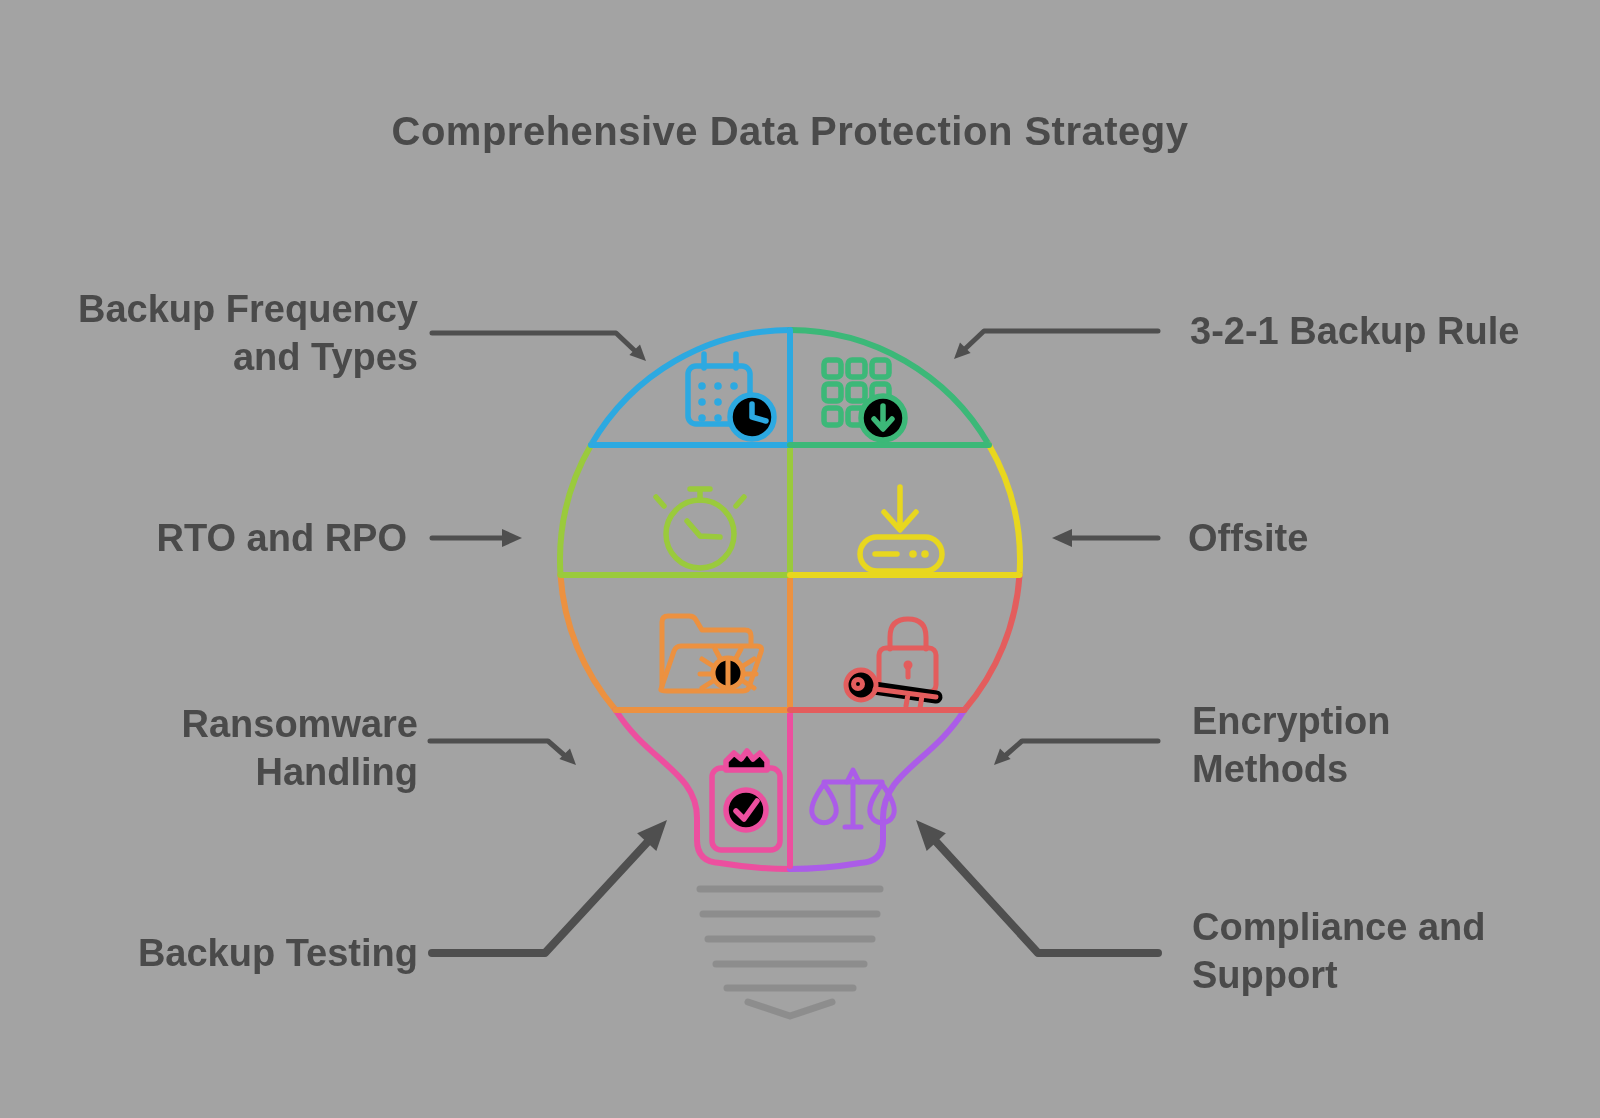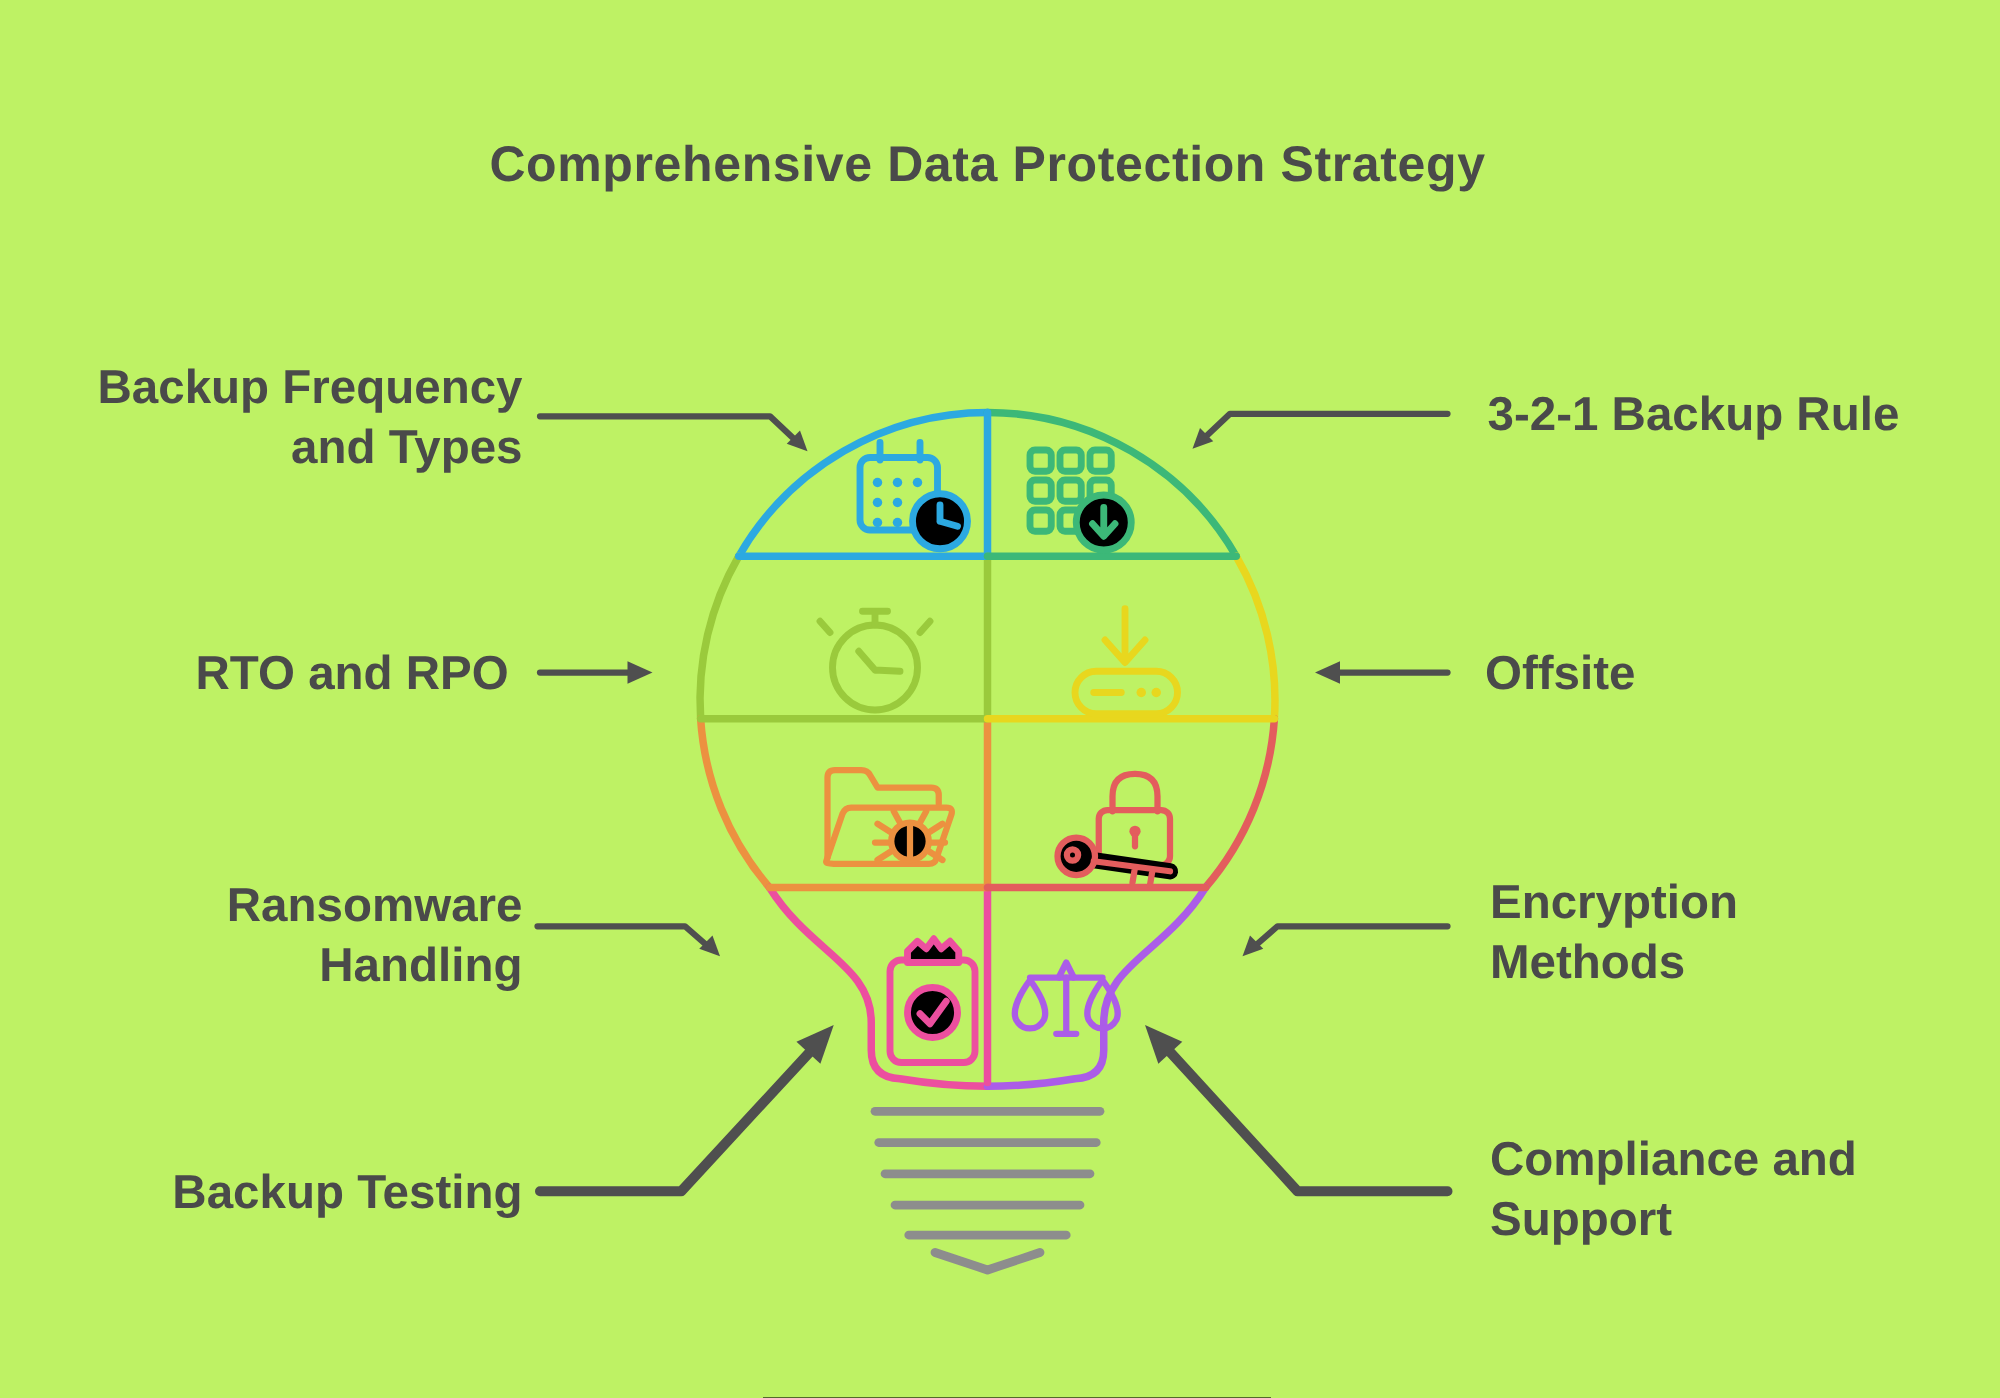--- a/index.html
+++ b/index.html
@@ -1,16 +1,16 @@
 <!DOCTYPE html>
 <html><head>
 <meta charset="utf-8">
 <style>
   html,body{margin:0;padding:0;background:#000;}
-  .stage{width:1600px;height:1118px;position:relative;background:#bef264;overflow:hidden;text-decoration:underline;}
+  .stage{width:1600px;height:1118px;position:relative;background:#a3a3a3;overflow:hidden;text-decoration:underline;}
   svg{display:block;}
   text{font-family:"Liberation Sans","DejaVu Sans",sans-serif;font-weight:700;}
   .lbl{font-size:38px;}
   .ttl{font-size:40px;letter-spacing:.5px;}
   .ln{fill:none;stroke-linecap:round;stroke-linejoin:round;}
 </style>
 </head>
 <body>
 
 <div class="stage">

